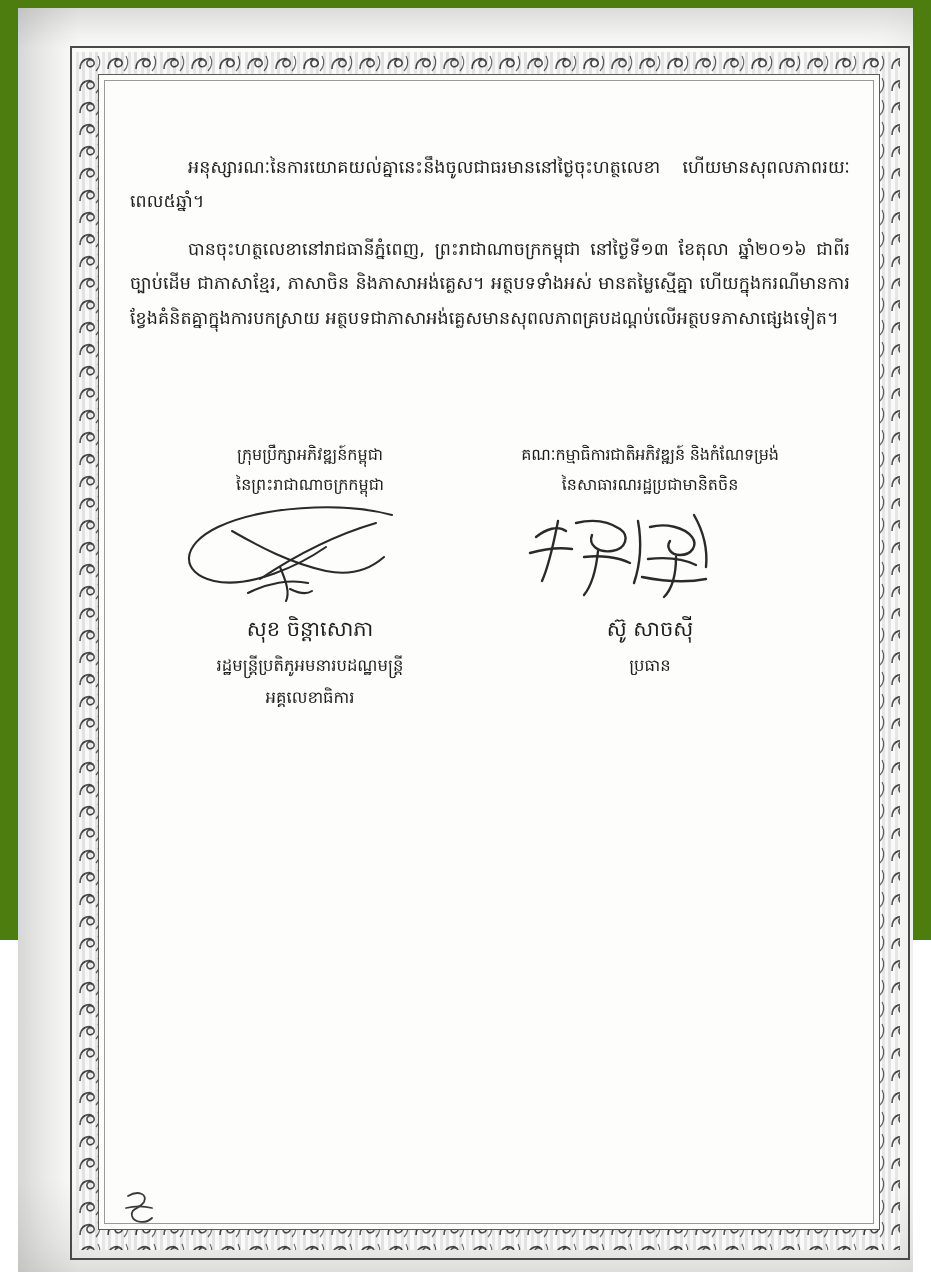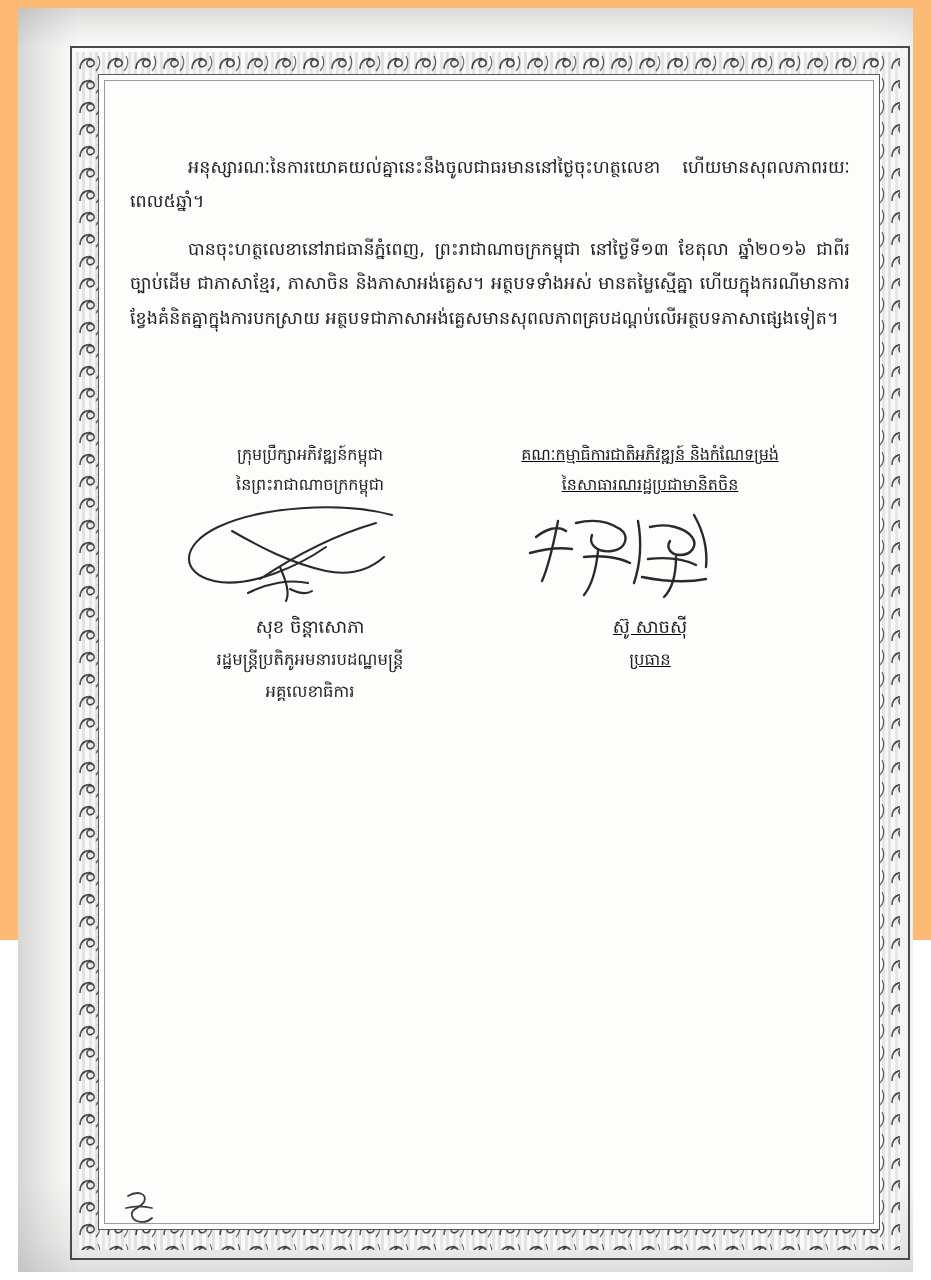--- a/index.html
+++ b/index.html
@@ -10,21 +10,21 @@
   body {
     width: 931px;
     height: 1280px;
     font-family: "DejaVu Sans", sans-serif;
     overflow: hidden;
   }
   .page {
     position: relative;
     width: 931px;
     height: 940px;
-    background: #fdba74;
+    background: #4d7c0f;
   }
   
   .paper {
     position: absolute;
     left: 18px;
     top: 8px;
     width: 895px;
     height: 1264px;
     background: #fbfbfa;
     box-shadow: inset 0 0 40px rgba(140,140,140,0.18);
@@ -130,34 +130,34 @@
     left: 130px;
     top: 440px;
     width: 730px;
     display: flex;
   }
   .sig-col {
     width: 340px;
     text-align: center;
   }
   .sig-col.left { padding-left: 10px; }
-  .sig-col.right { padding-right: 4px; text-decoration: underline; }
+  .sig-col.right { padding-right: 4px; }
   .sig-heading {
     font-size: 16px;
     line-height: 1.9;
     color: #1d1d1d;
     white-space: nowrap;
   }
   .sig-heading.wide { letter-spacing: -0.2px; }
   .sig-space {
     height: 108px;
     position: relative;
   }
   .sig-name {
-    font-size: 18px;
+    font-size: 21px;
     line-height: 1.95;
     color: #1d1d1d;
   }
   .sig-role {
     font-size: 16.5px;
     line-height: 1.95;
     color: #1d1d1d;
   }
   svg.sig-ink { position: absolute; left: 0; top: 0; overflow: visible; }
 

